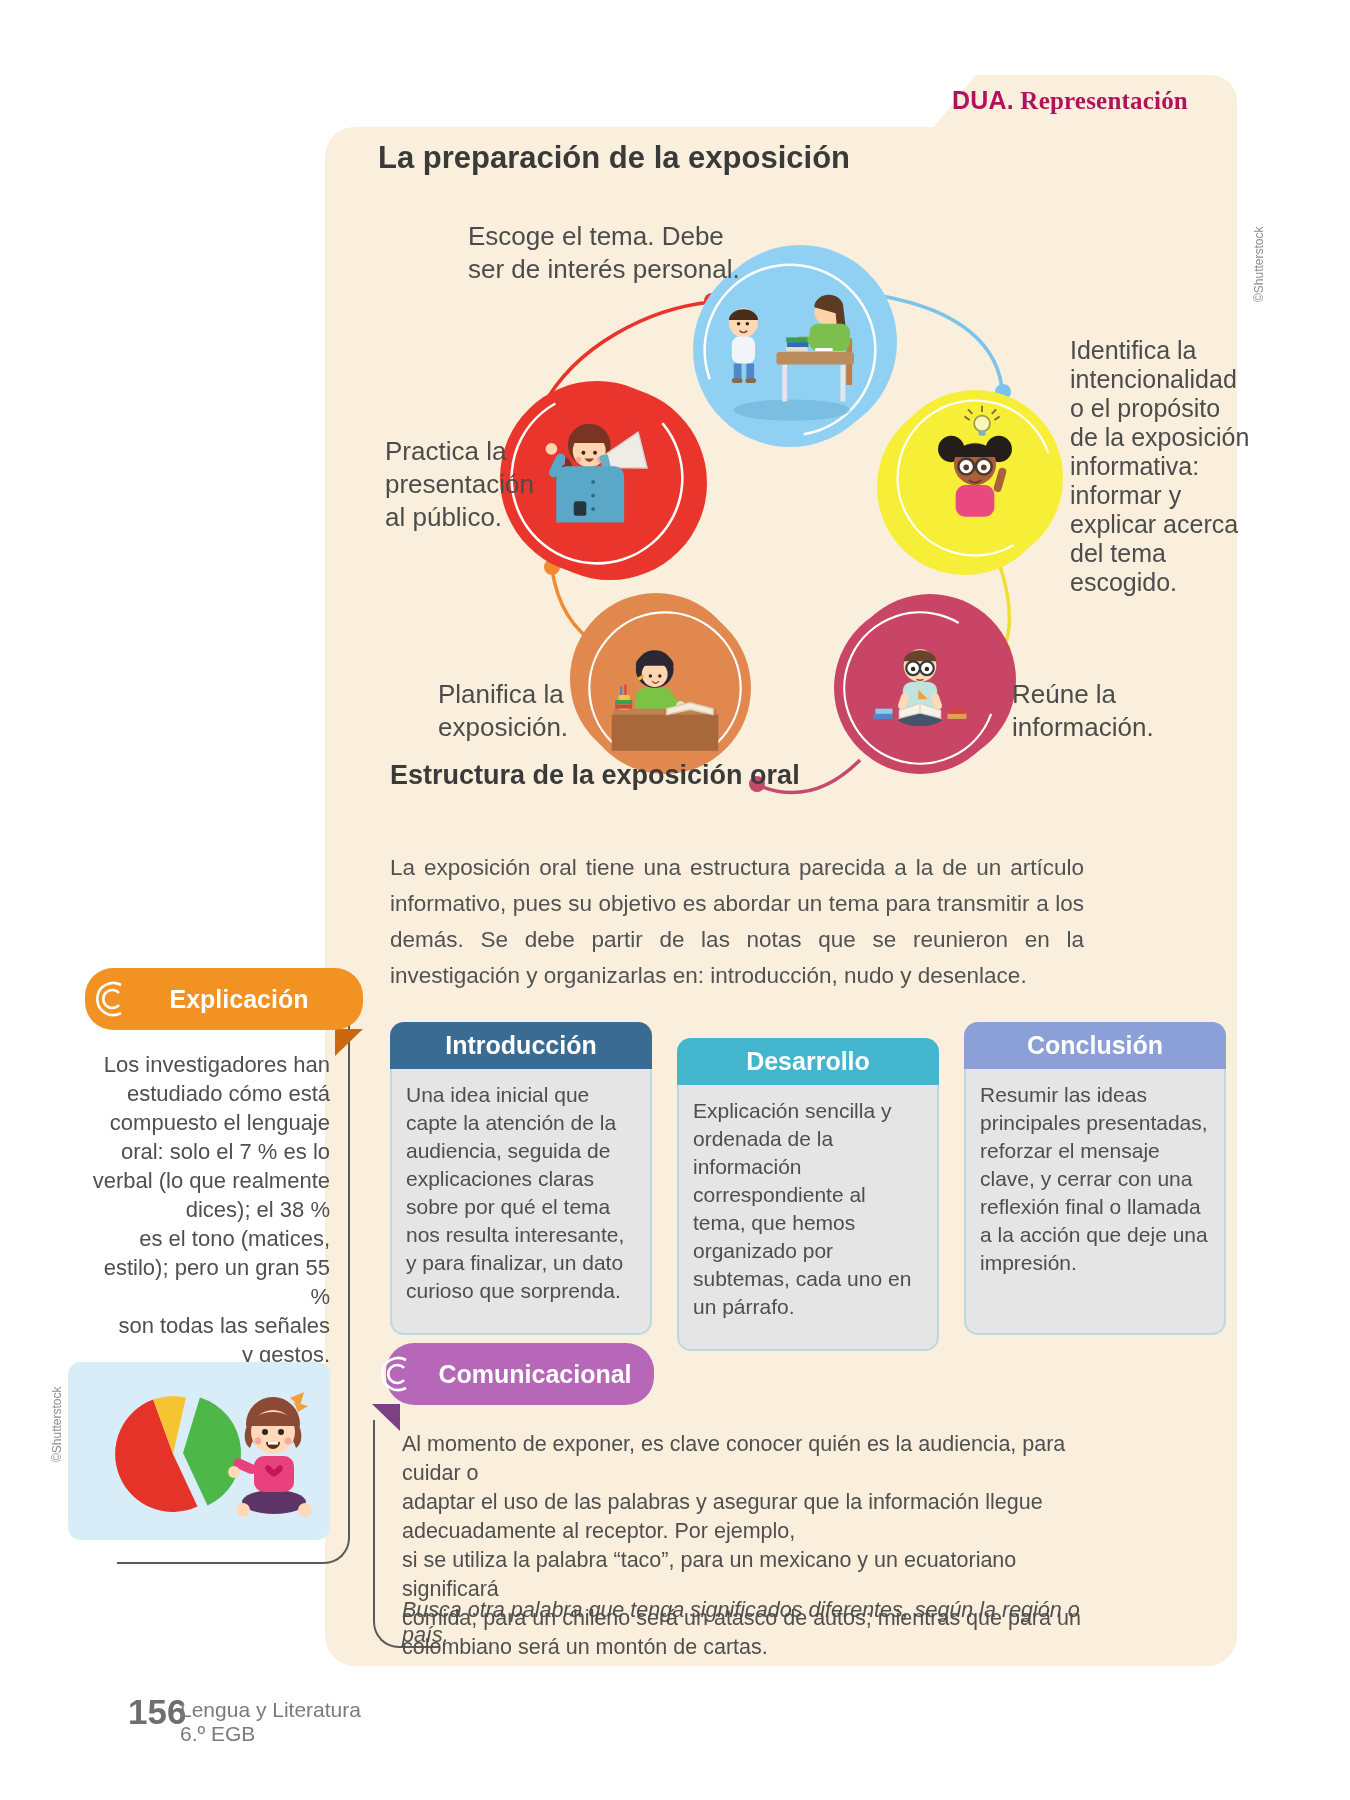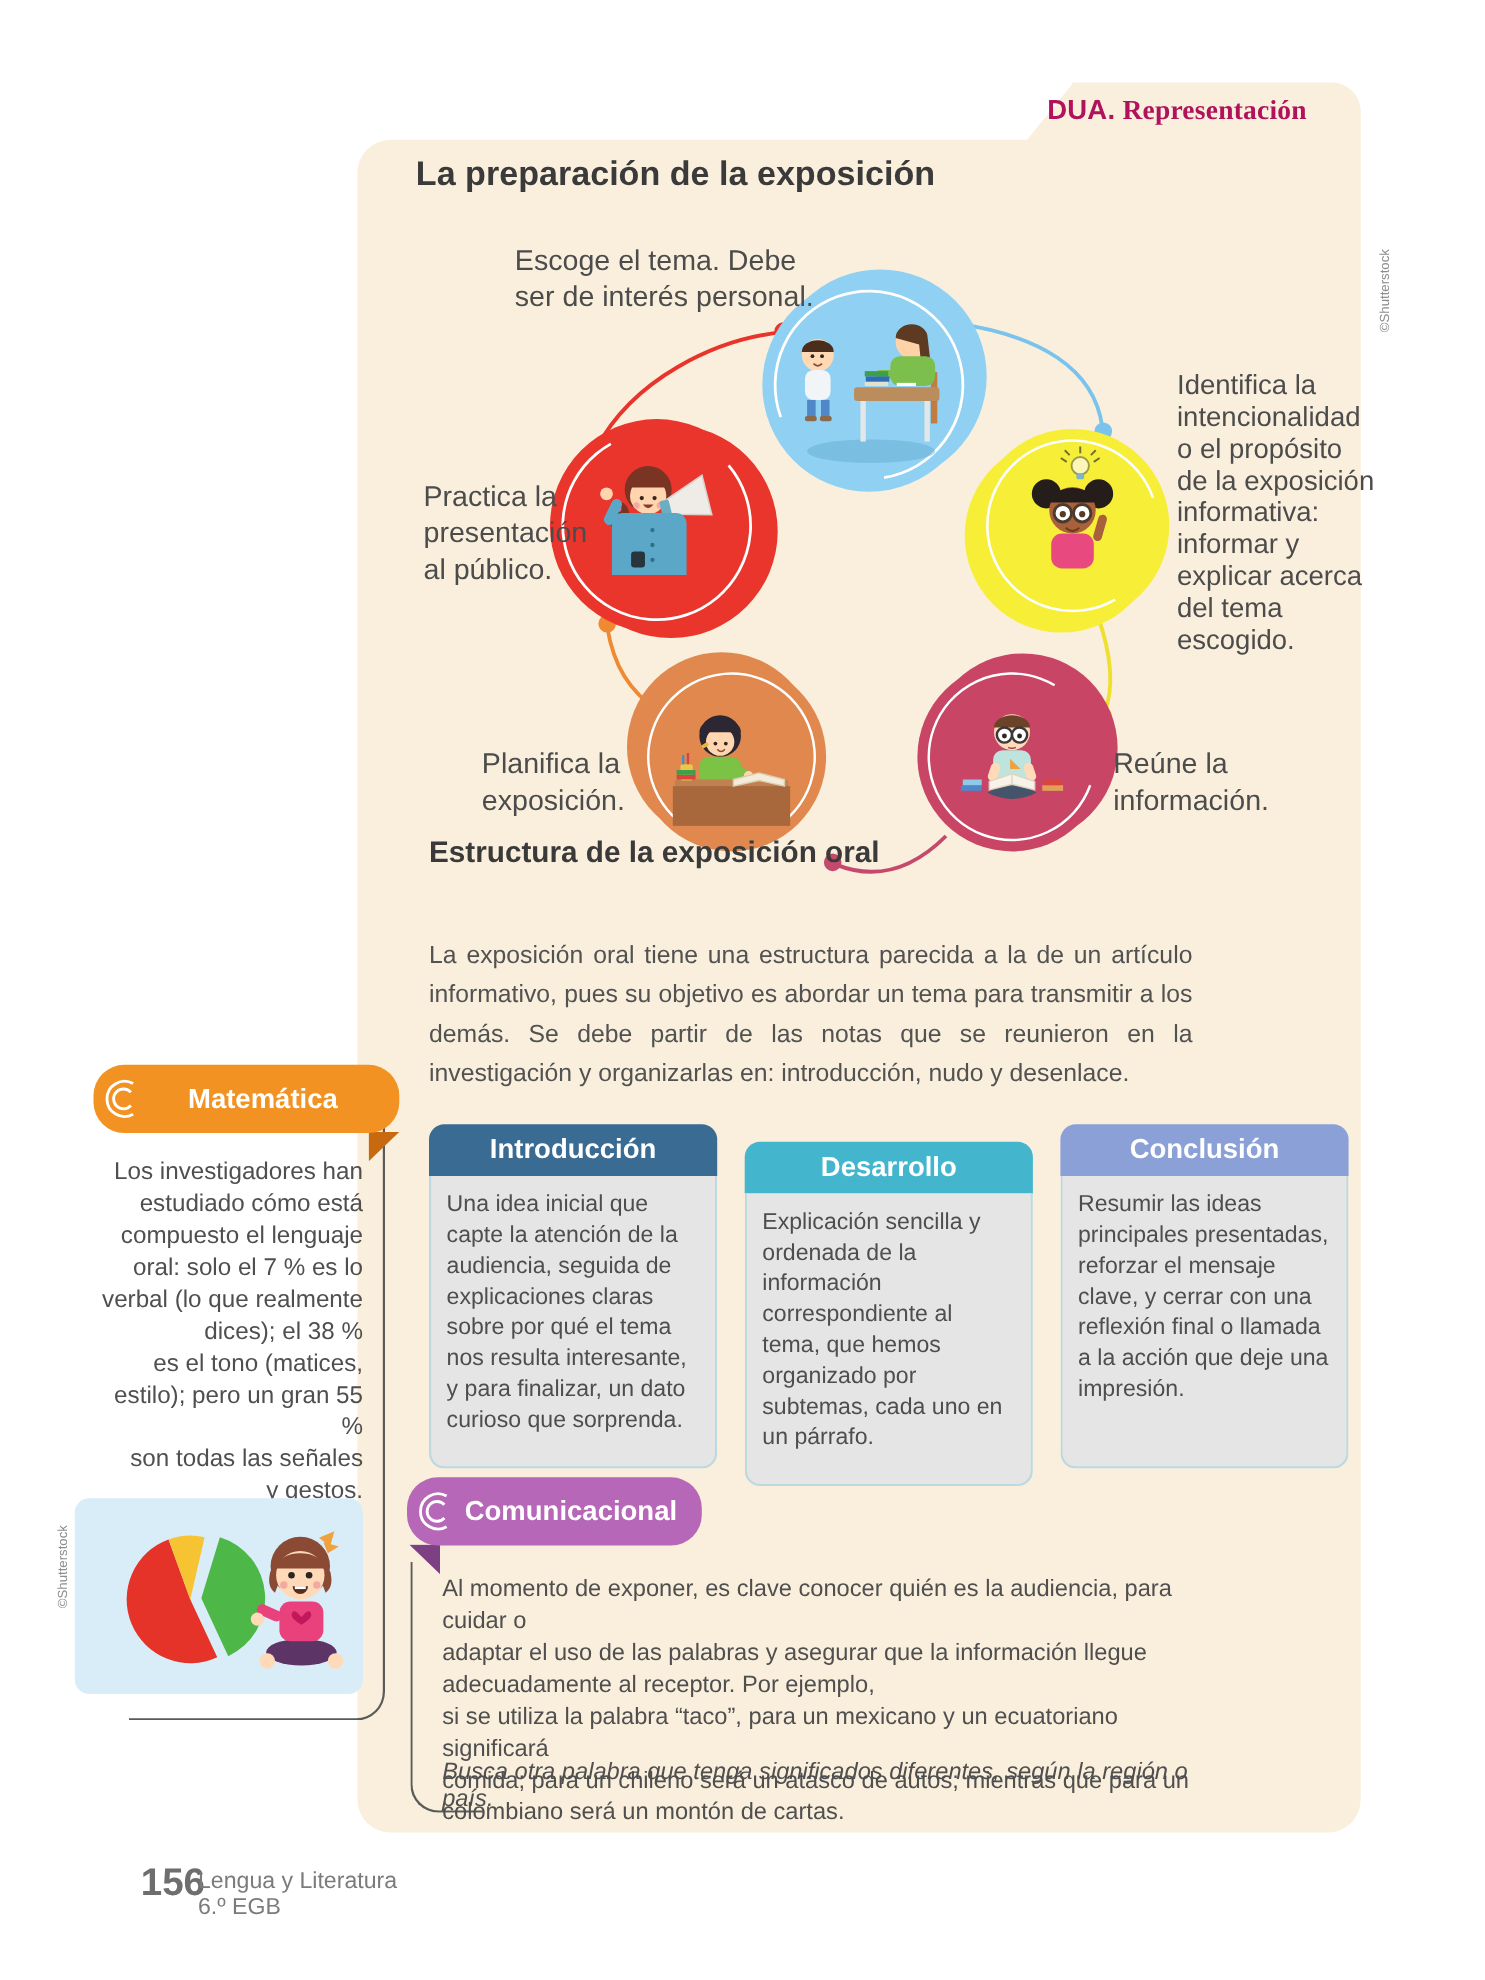--- a/index.html
+++ b/index.html
@@ -52,21 +52,21 @@
              padding:12px 14px;height:240px;font-size:21px;line-height:28px;color:#4e4e4e;}
 
   
   .mat-frame{position:absolute;left:117px;top:1000px;width:231px;height:562px;
              border-right:2px solid #5a5a5a;border-bottom:2px solid #5a5a5a;border-bottom-right-radius:26px;}
   .badge{position:absolute;height:62px;border-radius:28px;color:#fff;font-weight:bold;font-size:25px;}
   .badge .badge-label{position:absolute;left:40px;right:10px;top:0;bottom:0;text-align:center;line-height:62px;}
   .badge-mat{left:85px;top:968px;width:278px;background:#f29222;}
   .fold-mat{position:absolute;left:335px;top:1029px;width:28px;height:27px;background:#c8690f;
             clip-path:polygon(0 0,100% 0,0 100%);}
-  .badge-com{left:370px;top:1343px;width:268px;background:#b767b7;}
+  .badge-com{left:386px;top:1343px;width:268px;background:#b767b7;}
   .fold-com{position:absolute;left:372px;top:1404px;width:28px;height:27px;background:#7d4083;
             clip-path:polygon(0 0,100% 0,100% 100%);}
   .c-logo{position:absolute;width:46px;height:46px;}
   .c-logo-mat{left:88px;top:976px;} .c-logo-com{left:373px;top:1351px;}
   .mat-text{position:absolute;left:82px;top:1050px;width:248px;text-align:right;
             font-size:22px;line-height:29px;color:#4f4f4f;white-space:pre-line;}
   .pie-box{position:absolute;left:68px;top:1362px;width:262px;height:178px;background:#d9edf8;border-radius:13px;overflow:hidden;}
 
   
   .com-frame{position:absolute;left:373px;top:1420px;width:64px;height:226px;
@@ -278,21 +278,21 @@
     <div class="card-body">Explicación sencilla y ordenada de la información correspondiente al tema, que hemos organizado por subtemas, cada uno en un párrafo.</div>
   </div>
   <div class="card card-3">
     <div class="card-head">Conclusión</div>
     <div class="card-body">Resumir las ideas principales presentadas, reforzar el mensaje clave, y cerrar con una reflexión final o llamada a la acción que deje una impresión.</div>
   </div>
 
   <div class="mat-frame"></div>
   <div class="fold-mat"></div>
   <div class="badge badge-mat">
-    <span class="badge-label">Matemática</span>
+    <span class="badge-label">Explicación</span>
   </div>
   <svg class="c-logo c-logo-mat" viewBox="0 0 46 46">
     <g fill="none" stroke="#fff" stroke-width="2.6">
       <path d="M33,9 A16,16 0 1 0 33,37"></path>
       <path d="M31,17 A9,9 0 1 0 31,29"></path>
     </g>
   </svg>
   <div class="mat-text">Los investigadores han
 estudiado cómo está
 compuesto el lenguaje

